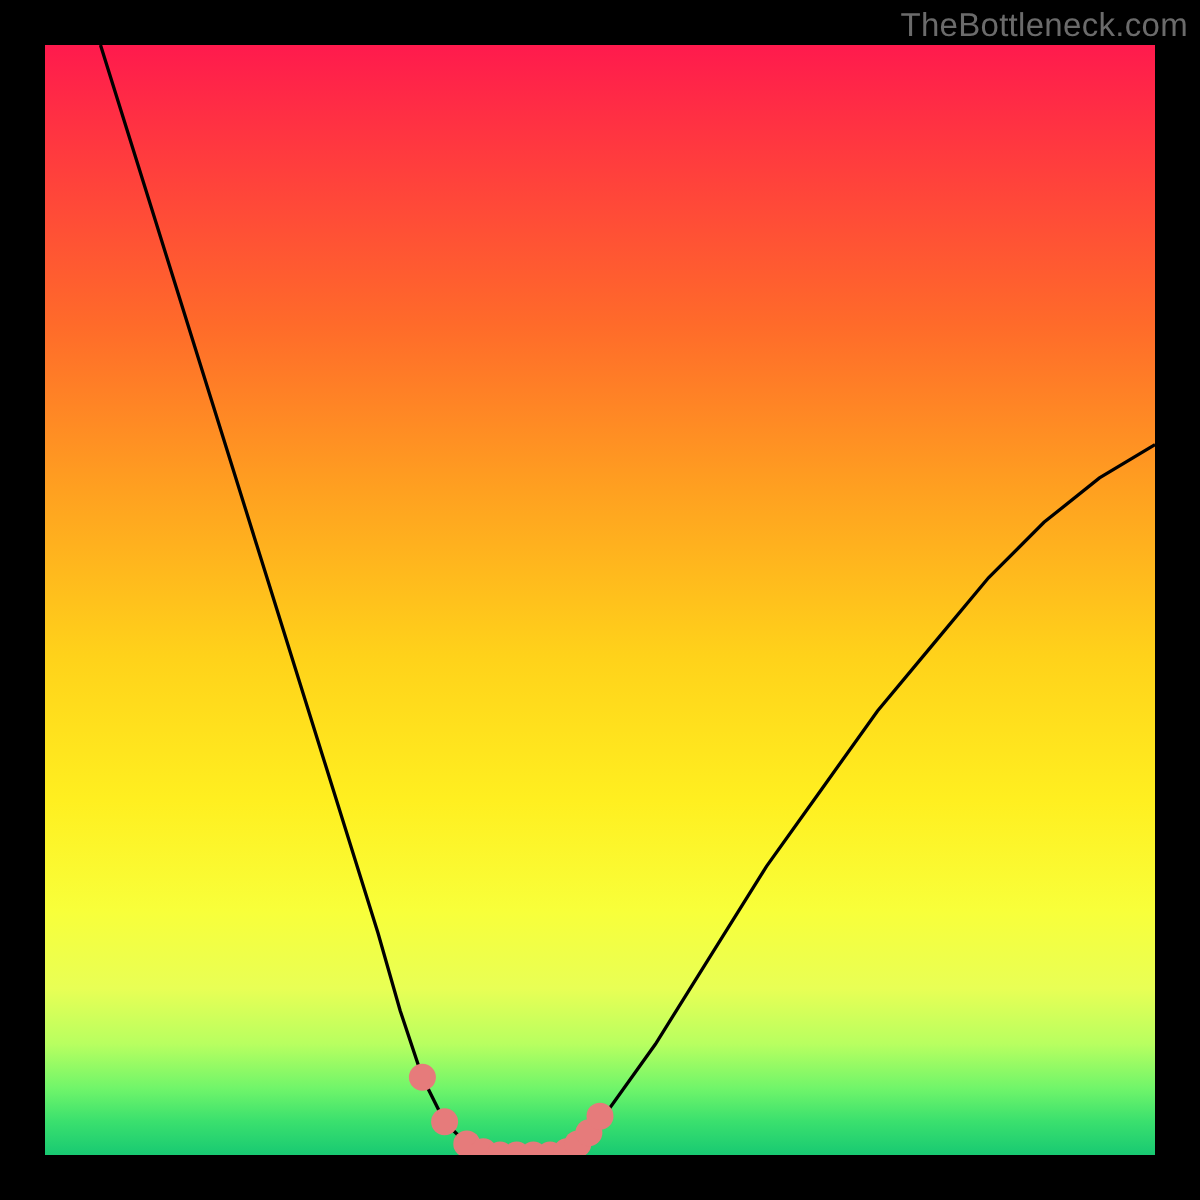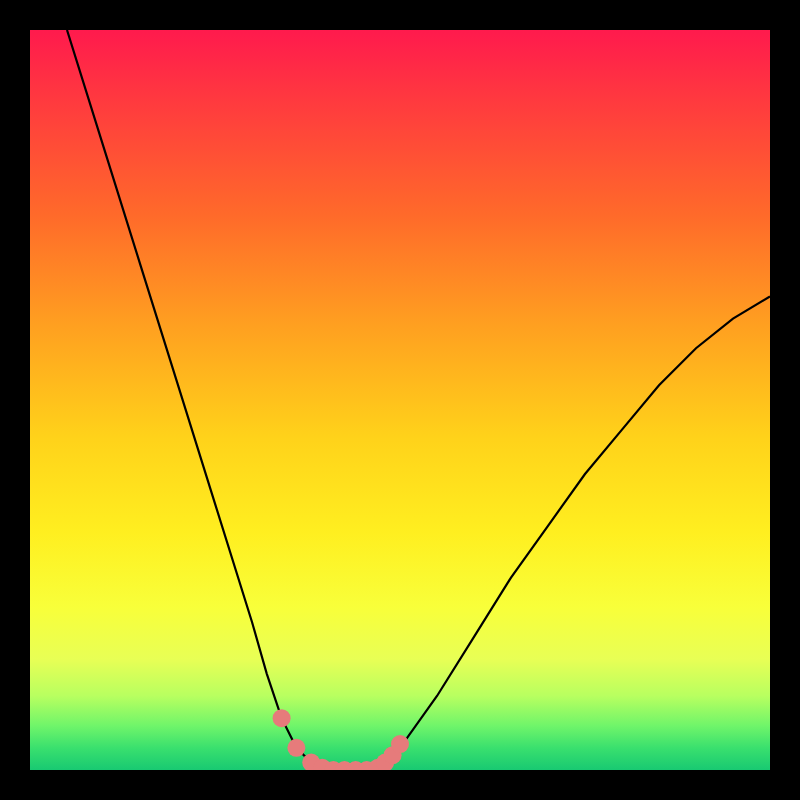--- a/index.html
+++ b/index.html
@@ -80,13 +80,14 @@
           <circle cx="325.6" cy="740.0" r="9" fill="#e67b7b"></circle>
           <circle cx="336.7" cy="740.0" r="9" fill="#e67b7b"></circle>
           <circle cx="347.8" cy="737.8" r="9" fill="#e67b7b"></circle>
           <circle cx="355.2" cy="732.6" r="9" fill="#e67b7b"></circle>
           <circle cx="362.6" cy="725.2" r="9" fill="#e67b7b"></circle>
           <circle cx="370.0" cy="714.1" r="9" fill="#e67b7b"></circle>
         </g>
     </svg>
 
   </div>
+  <div class="watermark">TheBottleneck.com</div>
 </div>
 
 </body></html>

